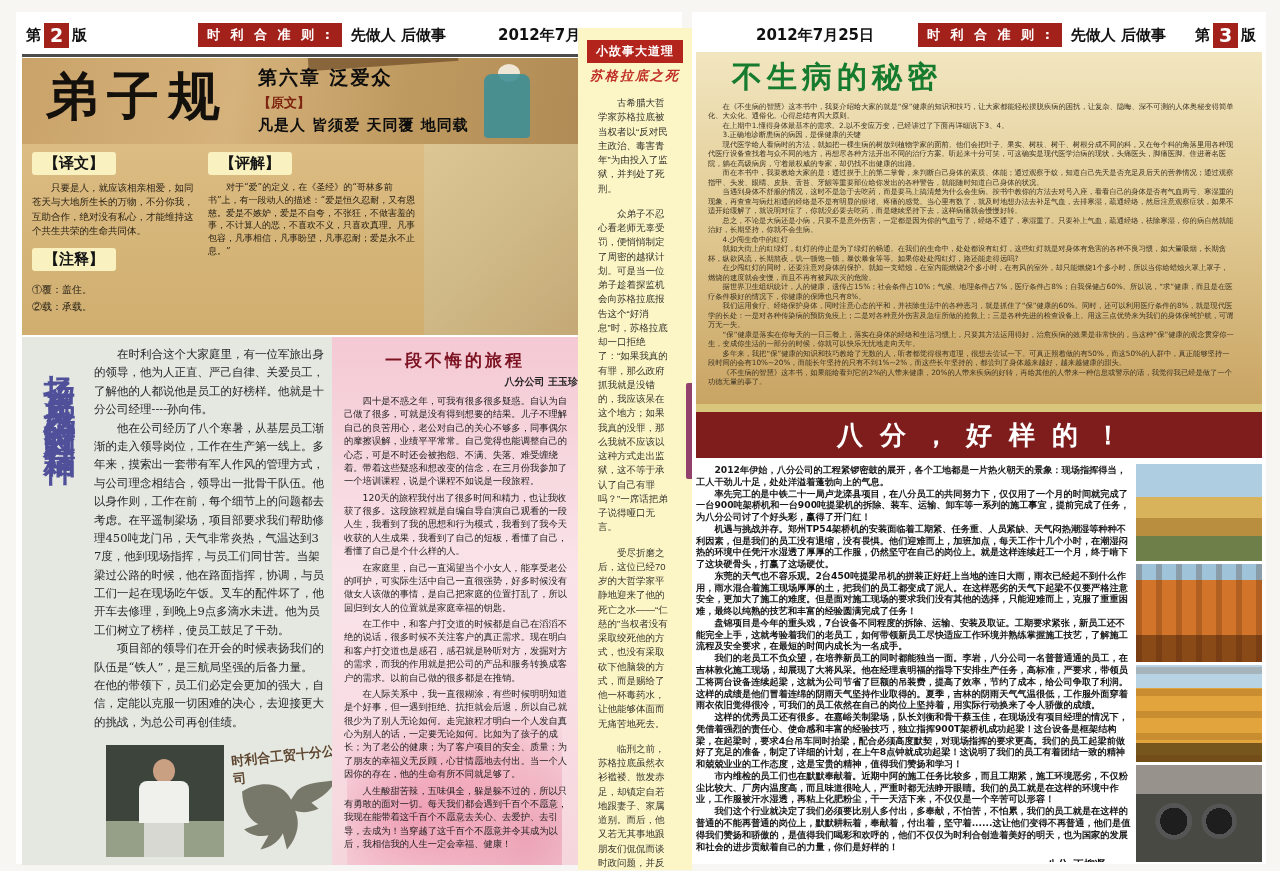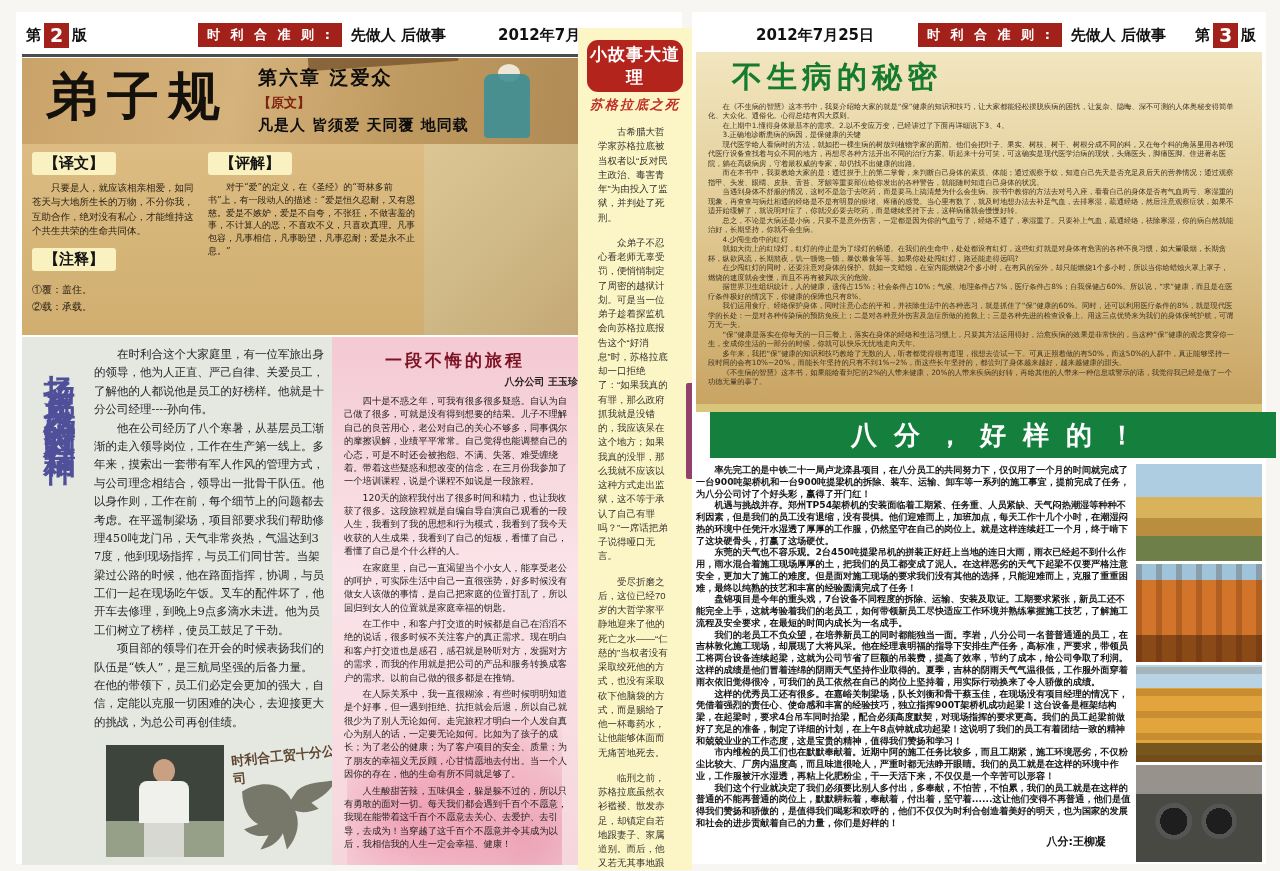--- a/index.html
+++ b/index.html
@@ -71,42 +71,42 @@
                 radial-gradient(circle at 82% 72%,rgba(222,100,135,.8),rgba(222,100,135,0) 58%);}
   .j-title{margin-top:12px;text-align:center;font-family:"DejaVu Serif",serif;font-size:17px;
      font-weight:900;color:#7c1222;letter-spacing:3px;}
   .j-byline{text-align:right;font-family:"DejaVu Serif",serif;font-size:10px;
      font-weight:700;color:#222;margin-top:3px;}
   .j-body{position:relative;padding:5px 10px 0 12px;}
   .j-p{margin:0 0 3px;font-size:9.3px;line-height:1.44;color:#1d1d1d;text-indent:2em;word-break:break-all;}
 
   
   .midcol{position:absolute;left:578px;top:28px;width:114px;height:842px;background:#fcf6c6;overflow:hidden;}
-  .mc-hdr{margin:12px auto 4px;width:96px;background:#b3241c;color:#fff;font-size:17px;font-weight:800;
-     text-align:center;padding:3px 0;letter-spacing:1px;border-radius:11px;}
+  .mc-hdr{margin:12px auto 4px;width:96px;background:#b3241c;color:#fff;font-size:12px;font-weight:800;
+     text-align:center;padding:3px 0;letter-spacing:1px;}
   .mc-title{text-align:center;color:#c03028;font-weight:800;font-style:italic;font-size:13px;
      letter-spacing:2px;font-family:"DejaVu Serif",serif;margin:4px 0 6px;}
   .mc-body{padding:0 9px;}
   .mc-p{margin:11px;font-family:Liberation Sans, sans-serif;font-size:9.5px;line-height:1.5;color:#35322c;
      text-indent:2em;word-break:break-all;}
   .tab{position:absolute;left:686px;top:383px;width:9px;height:96px;background:#92406c;border-radius:2px;}
 
   
   .health{position:absolute;left:4px;top:40px;width:566px;height:352px;overflow:hidden;
      background:linear-gradient(180deg,#f2e6c0,#e2cc96 45%,#c9a463);}
   .h-title{padding:5px 0 3px 36px;font-family:"DejaVu Serif",serif;font-size:30px;font-weight:900;
      color:#177b2f;letter-spacing:5px;}
   .h-body{padding:1px 28px 0 12px;}
   .h-p{margin:0;font-size:7.3px;line-height:1.3;color:#3c3322;text-indent:2em;word-break:break-all;}
 
   
   .banner-strip{position:absolute;left:4px;top:392px;width:566px;height:8px;background:#d8c67c;}
-  .banner{position:absolute;left:4px;top:400px;width:566px;height:46px;background:#15803d;color:#fff;
+  .banner{position:absolute;left:4px;top:400px;width:566px;height:46px;background:#7f1d1d;color:#fff;
      display:flex;align-items:center;justify-content:center;font-family:Liberation Sans, sans-serif;
-     font-size:26px;font-weight:800;letter-spacing:17px;text-indent:17px;margin-left:14px;}
+     font-size:26px;font-weight:800;letter-spacing:17px;text-indent:17px;}
   .bafen{position:absolute;left:4px;top:452px;width:438px;height:398px;overflow:hidden;}
   .bf-p{margin:0;font-size:9.2px;line-height:1.28;font-weight:600;color:#191919;text-indent:2em;word-break:break-all;}
   .bf-byline{text-align:right;padding-right:28px;font-size:11px;font-weight:700;color:#111;margin-top:5px;}
 
   
   .photos{position:absolute;left:444px;top:452px;width:126px;height:398px;display:flex;flex-direction:column;gap:3px;}
   .ph{flex:1;}
   .ph1{background:linear-gradient(180deg,#aecde0 0 34%,#d9b25c 34% 56%,#b98e3f 56% 74%,#6f7f4a 74%);}
   .ph2{background:repeating-linear-gradient(90deg,rgba(60,20,0,.22) 0 6px,rgba(0,0,0,0) 6px 20px),
        linear-gradient(180deg,#9fc3d8 0 16%,#d2752a 16% 72%,#8a4a18 72%);}
@@ -250,20 +250,21 @@
           <p class="h-p">多年来，我把“保”健康的知识和技巧教给了无数的人，听者都觉得很有道理，很想去尝试一下。可真正照着做的有50%，而这50%的人群中，真正能够坚持一段时间的会有10%~20%，而能长年坚持的只有不到1%~2%，而这些长年坚持的，都尝到了身体越来越好，越来越健康的甜头。</p>
           <p class="h-p">《不生病的智慧》这本书，如果能给看到它的2%的人带来健康，20%的人带来疾病的好转，再给其他的人带来一种信息或警示的话，我觉得我已经是做了一个功德无量的事了。</p>
         </div>
     </div>
 
     <div class="banner-strip"></div>
     <div class="banner">八分，好样的！</div>
 
     <div class="bafen">
       <div>
+          <p class="bf-p">2012年伊始，八分公司的工程紧锣密鼓的展开，各个工地都是一片热火朝天的景象：现场指挥得当，工人干劲儿十足，处处洋溢着蓬勃向上的气息。</p>
           <p class="bf-p">率先完工的是中铁二十一局卢龙滦县项目，在八分员工的共同努力下，仅仅用了一个月的时间就完成了一台900吨架桥机和一台900吨提梁机的拆除、装车、运输、卸车等一系列的施工事宜，提前完成了任务，为八分公司讨了个好头彩，赢得了开门红！</p>
           <p class="bf-p">机遇与挑战并存。郑州TP54架桥机的安装面临着工期紧、任务重、人员紧缺、天气闷热潮湿等种种不利因素，但是我们的员工没有退缩，没有畏惧。他们迎难而上，加班加点，每天工作十几个小时，在潮湿闷热的环境中任凭汗水湿透了厚厚的工作服，仍然坚守在自己的岗位上。就是这样连续赶工一个月，终于啃下了这块硬骨头，打赢了这场硬仗。</p>
           <p class="bf-p">东莞的天气也不容乐观。2台450吨提梁吊机的拼装正好赶上当地的连日大雨，雨衣已经起不到什么作用，雨水混合着施工现场厚厚的土，把我们的员工都变成了泥人。在这样恶劣的天气下起梁不仅要严格注意安全，更加大了施工的难度。但是面对施工现场的要求我们没有其他的选择，只能迎难而上，克服了重重困难，最终以纯熟的技艺和丰富的经验圆满完成了任务！</p>
           <p class="bf-p">盘锦项目是今年的重头戏，7台设备不同程度的拆除、运输、安装及取证。工期要求紧张，新员工还不能完全上手，这就考验着我们的老员工，如何带领新员工尽快适应工作环境并熟练掌握施工技艺，了解施工流程及安全要求，在最短的时间内成长为一名成手。</p>
           <p class="bf-p">我们的老员工不负众望，在培养新员工的同时都能独当一面。李岩，八分公司一名普普通通的员工，在吉林敦化施工现场，却展现了大将风采。他在经理袁明福的指导下安排生产任务，高标准，严要求，带领员工将两台设备连续起梁，这就为公司节省了巨额的吊装费，提高了效率，节约了成本，给公司争取了利润。这样的成绩是他们冒着连绵的阴雨天气坚持作业取得的。夏季，吉林的阴雨天气气温很低，工作服外面穿着雨衣依旧觉得很冷，可我们的员工依然在自己的岗位上坚持着，用实际行动换来了令人骄傲的成绩。</p>
           <p class="bf-p">这样的优秀员工还有很多。在嘉峪关制梁场，队长刘衡和骨干蔡玉佳，在现场没有项目经理的情况下，凭借着强烈的责任心、使命感和丰富的经验技巧，独立指挥900T架桥机成功起梁！这台设备是框架结构梁，在起梁时，要求4台吊车同时抬梁，配合必须高度默契，对现场指挥的要求更高。我们的员工起梁前做好了充足的准备，制定了详细的计划，在上午8点钟就成功起梁！这说明了我们的员工有着团结一致的精神和兢兢业业的工作态度，这是宝贵的精神，值得我们赞扬和学习！</p>
           <p class="bf-p">市内维检的员工们也在默默奉献着。近期中阿的施工任务比较多，而且工期紧，施工环境恶劣，不仅粉尘比较大、厂房内温度高，而且味道很呛人，严重时都无法睁开眼睛。我们的员工就是在这样的环境中作业，工作服被汗水湿透，再粘上化肥粉尘，干一天活下来，不仅仅是一个辛苦可以形容！</p>
           <p class="bf-p">我们这个行业就决定了我们必须要比别人多付出，多奉献，不怕苦，不怕累，我们的员工就是在这样的普通的不能再普通的岗位上，默默耕耘着，奉献着，付出着，坚守着......这让他们变得不再普通，他们是值得我们赞扬和骄傲的，是值得我们喝彩和欢呼的，他们不仅仅为时利合创造着美好的明天，也为国家的发展和社会的进步贡献着自己的力量，你们是好样的！</p>
         </div>
       <div class="bf-byline">八分:王柳凝</div>

